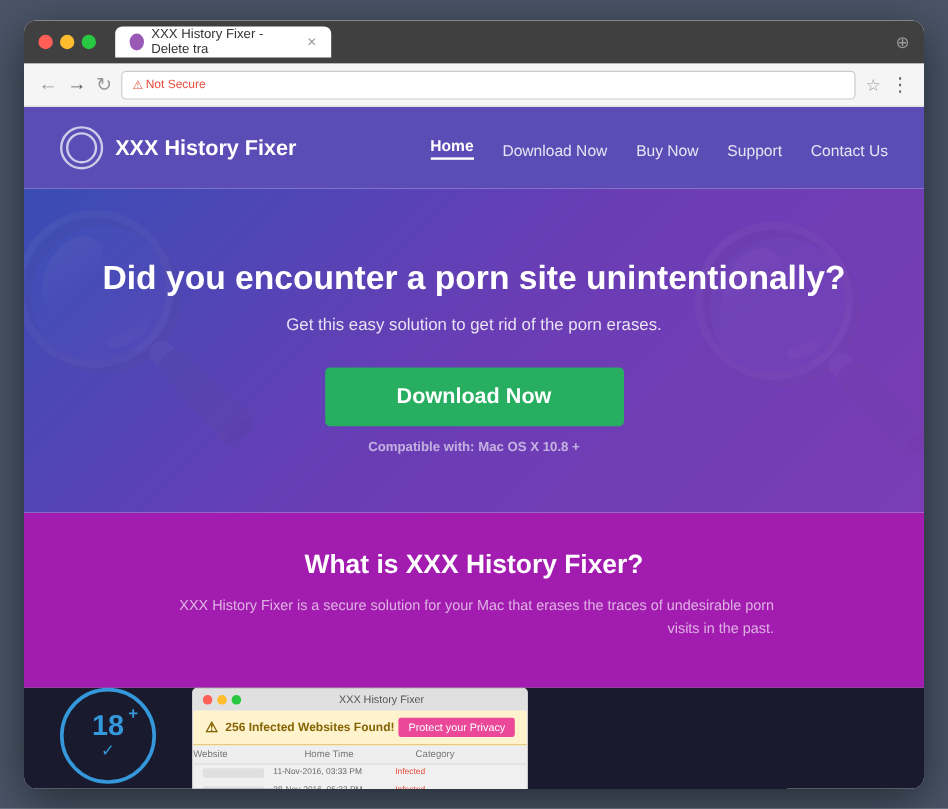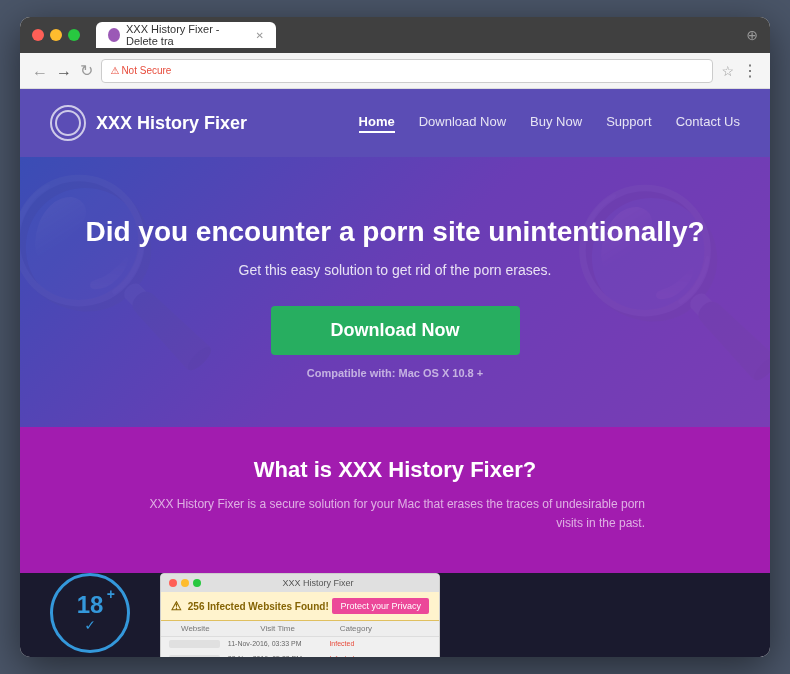--- a/index.html
+++ b/index.html
@@ -161,20 +161,21 @@
     }
     .logo-text {
       color: #fff;
       font-size: 18px;
       font-weight: bold;
     }
     .site-nav {
       margin-left: auto;
       display: flex;
       gap: 24px;
+      align-items: flex-end;
     }
     .nav-link {
       color: rgba(255,255,255,0.85);
       font-size: 13px;
       cursor: pointer;
       text-decoration: none;
     }
     .nav-link.active {
       color: #fff;
       font-weight: bold;
@@ -341,21 +342,21 @@
       color: #fff;
       border: none;
       padding: 3px 8px;
       font-size: 9px;
       border-radius: 2px;
       cursor: pointer;
     }
     .app-table-header {
       display: flex;
       background: #eee;
-      padding: 3px 20px;
+      padding: 3px 0;
       font-size: 8px;
       color: #777;
       border-bottom: 1px solid #ddd;
     }
     .col-website { flex: 2; }
     .col-time { flex: 2; }
     .col-category { flex: 2; }
     .app-table-row {
       display: flex;
       padding: 3px 8px;
@@ -453,21 +454,21 @@
         </div>
         <div class="app-alert">
           <div class="app-alert-left">
             <span class="alert-icon">⚠</span>
             <span>256 Infected Websites Found!</span>
           </div>
           <button class="protect-btn">Protect your Privacy</button>
         </div>
         <div class="app-table-header">
           <span class="col-website">Website</span>
-          <span class="col-time">Visit Time</span>
+          <span class="col-time">Home Time</span>
           <span class="col-category">Category</span>
         </div>
         <div class="app-table-row">
           <div class="row-placeholder col-website"></div>
           <span class="col-time" style="font-size:7px;color:#666;">11-Nov-2016, 03:33 PM</span>
           <span class="col-category" style="font-size:7px;color:#e74c3c;">Infected</span>
         </div>
         <div class="app-table-row">
           <div class="row-placeholder col-website"></div>
           <span class="col-time" style="font-size:7px;color:#666;">28-Nov-2016, 05:33 PM</span>

